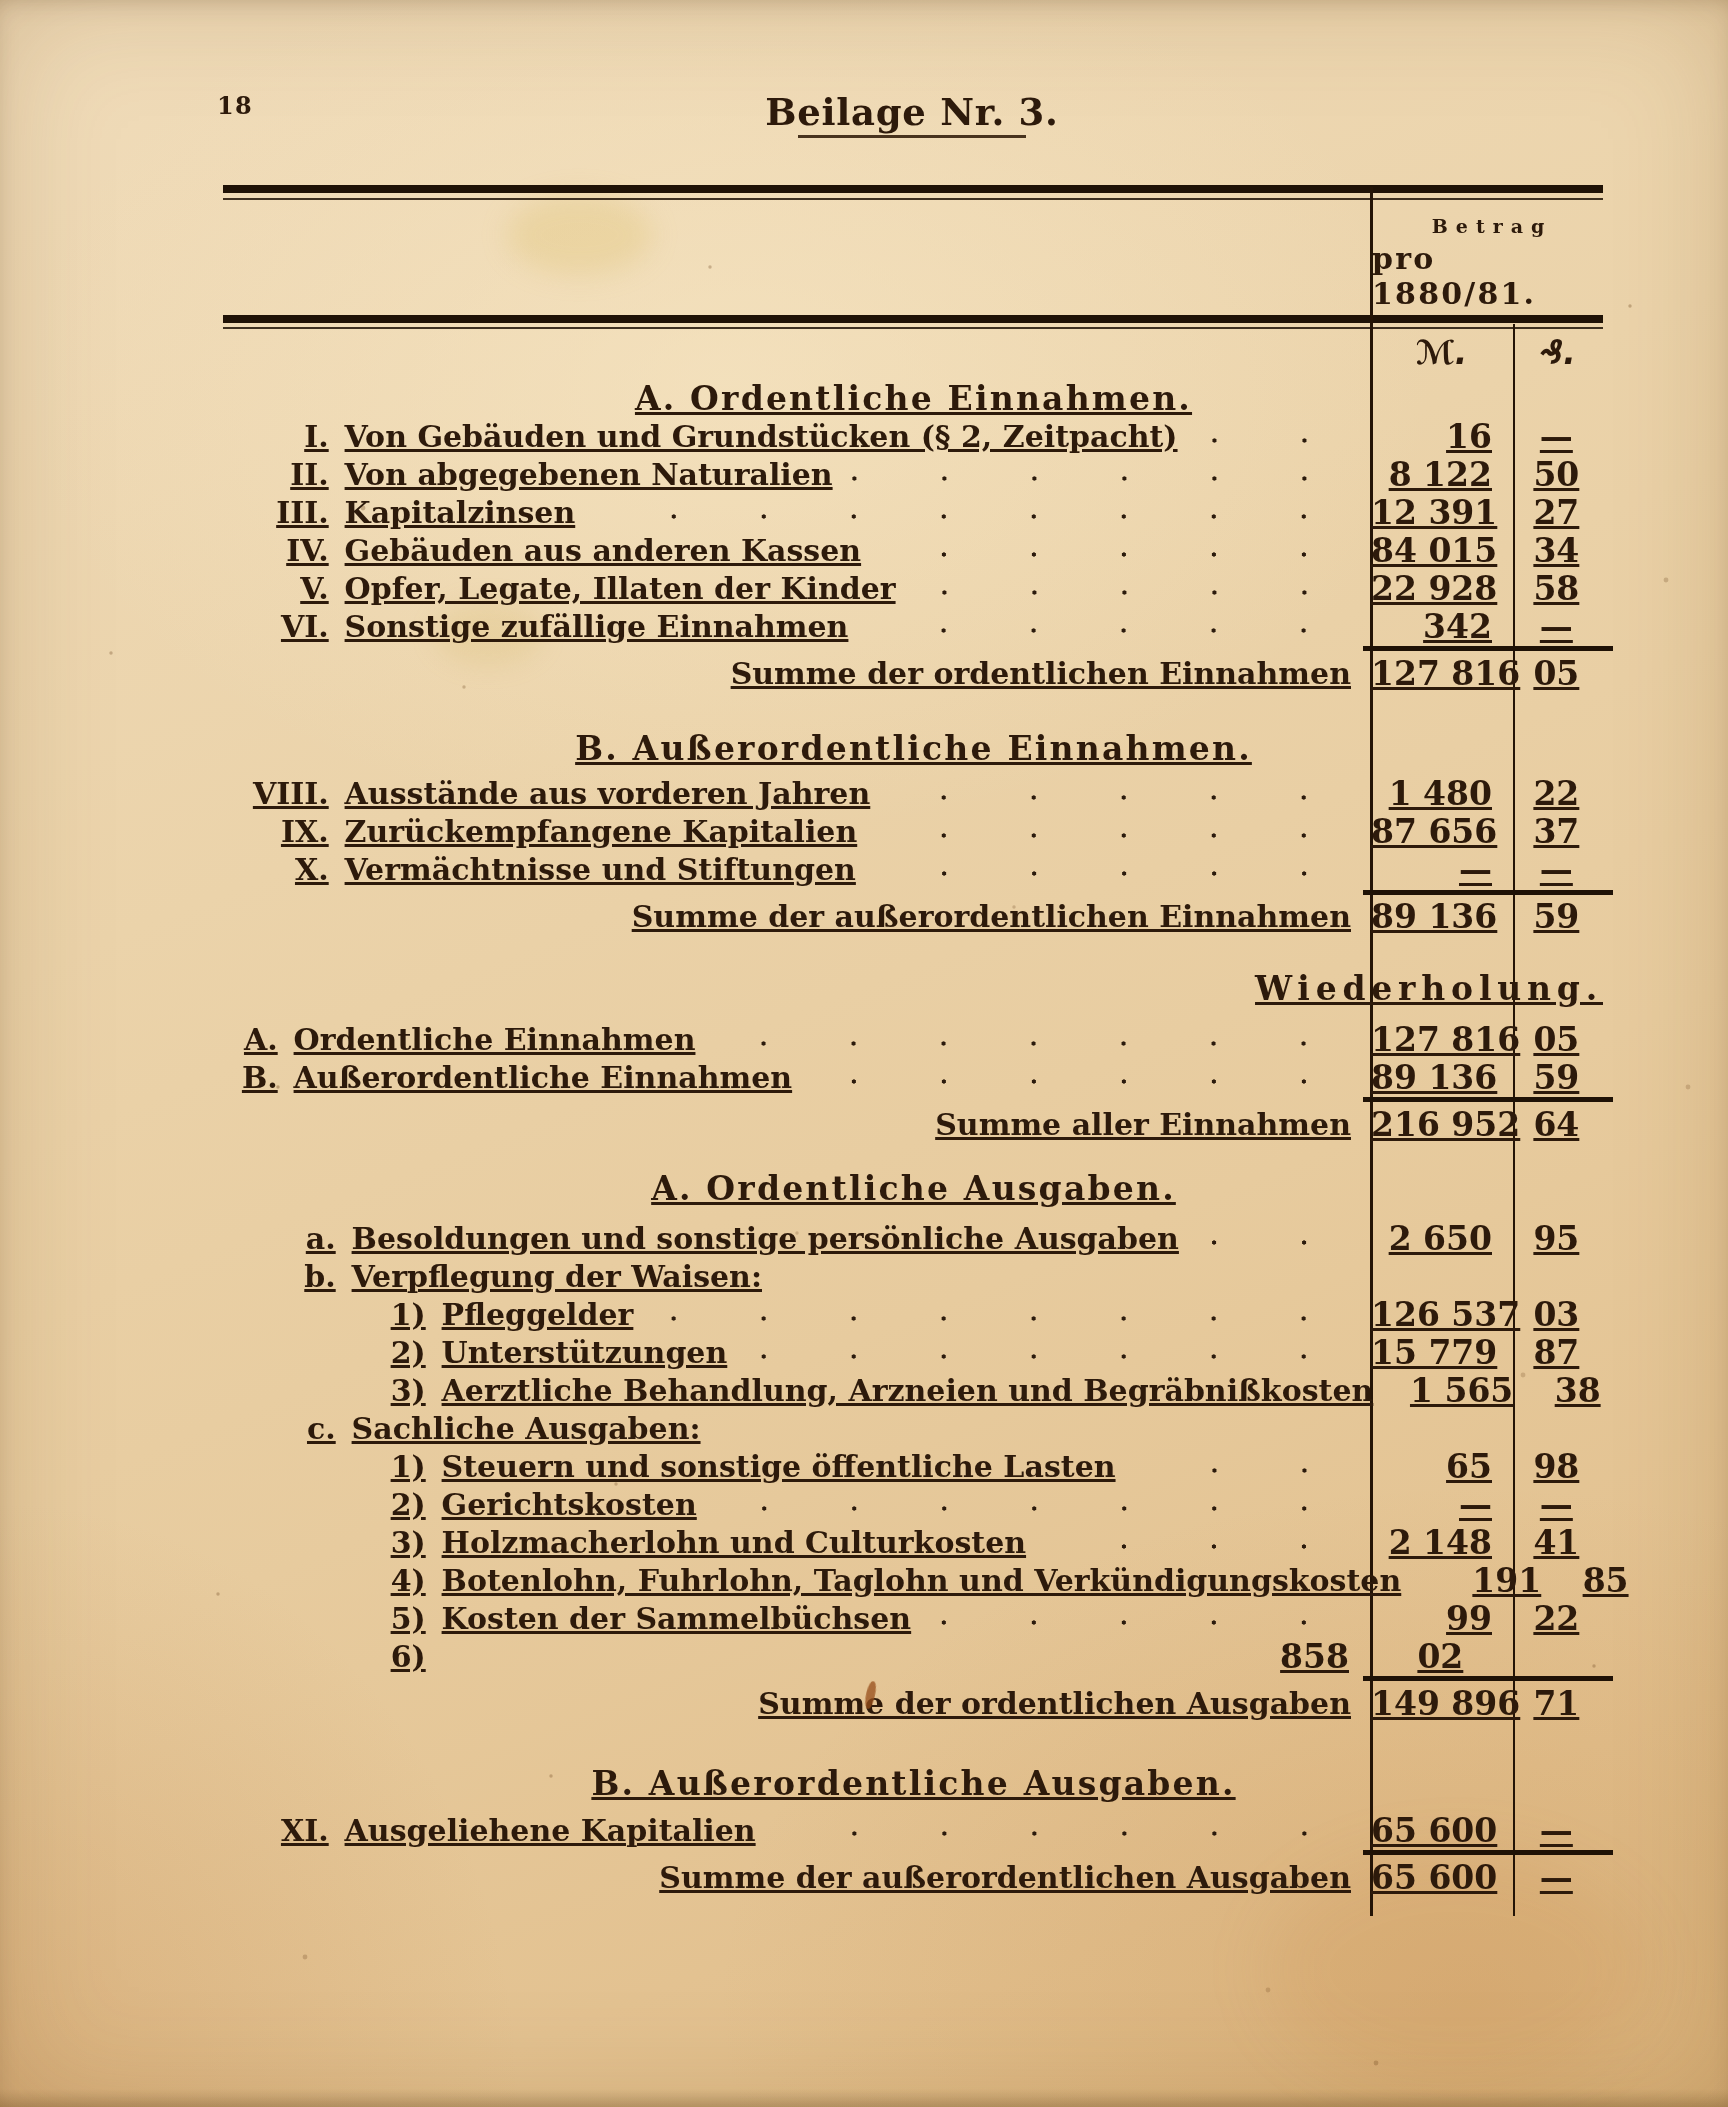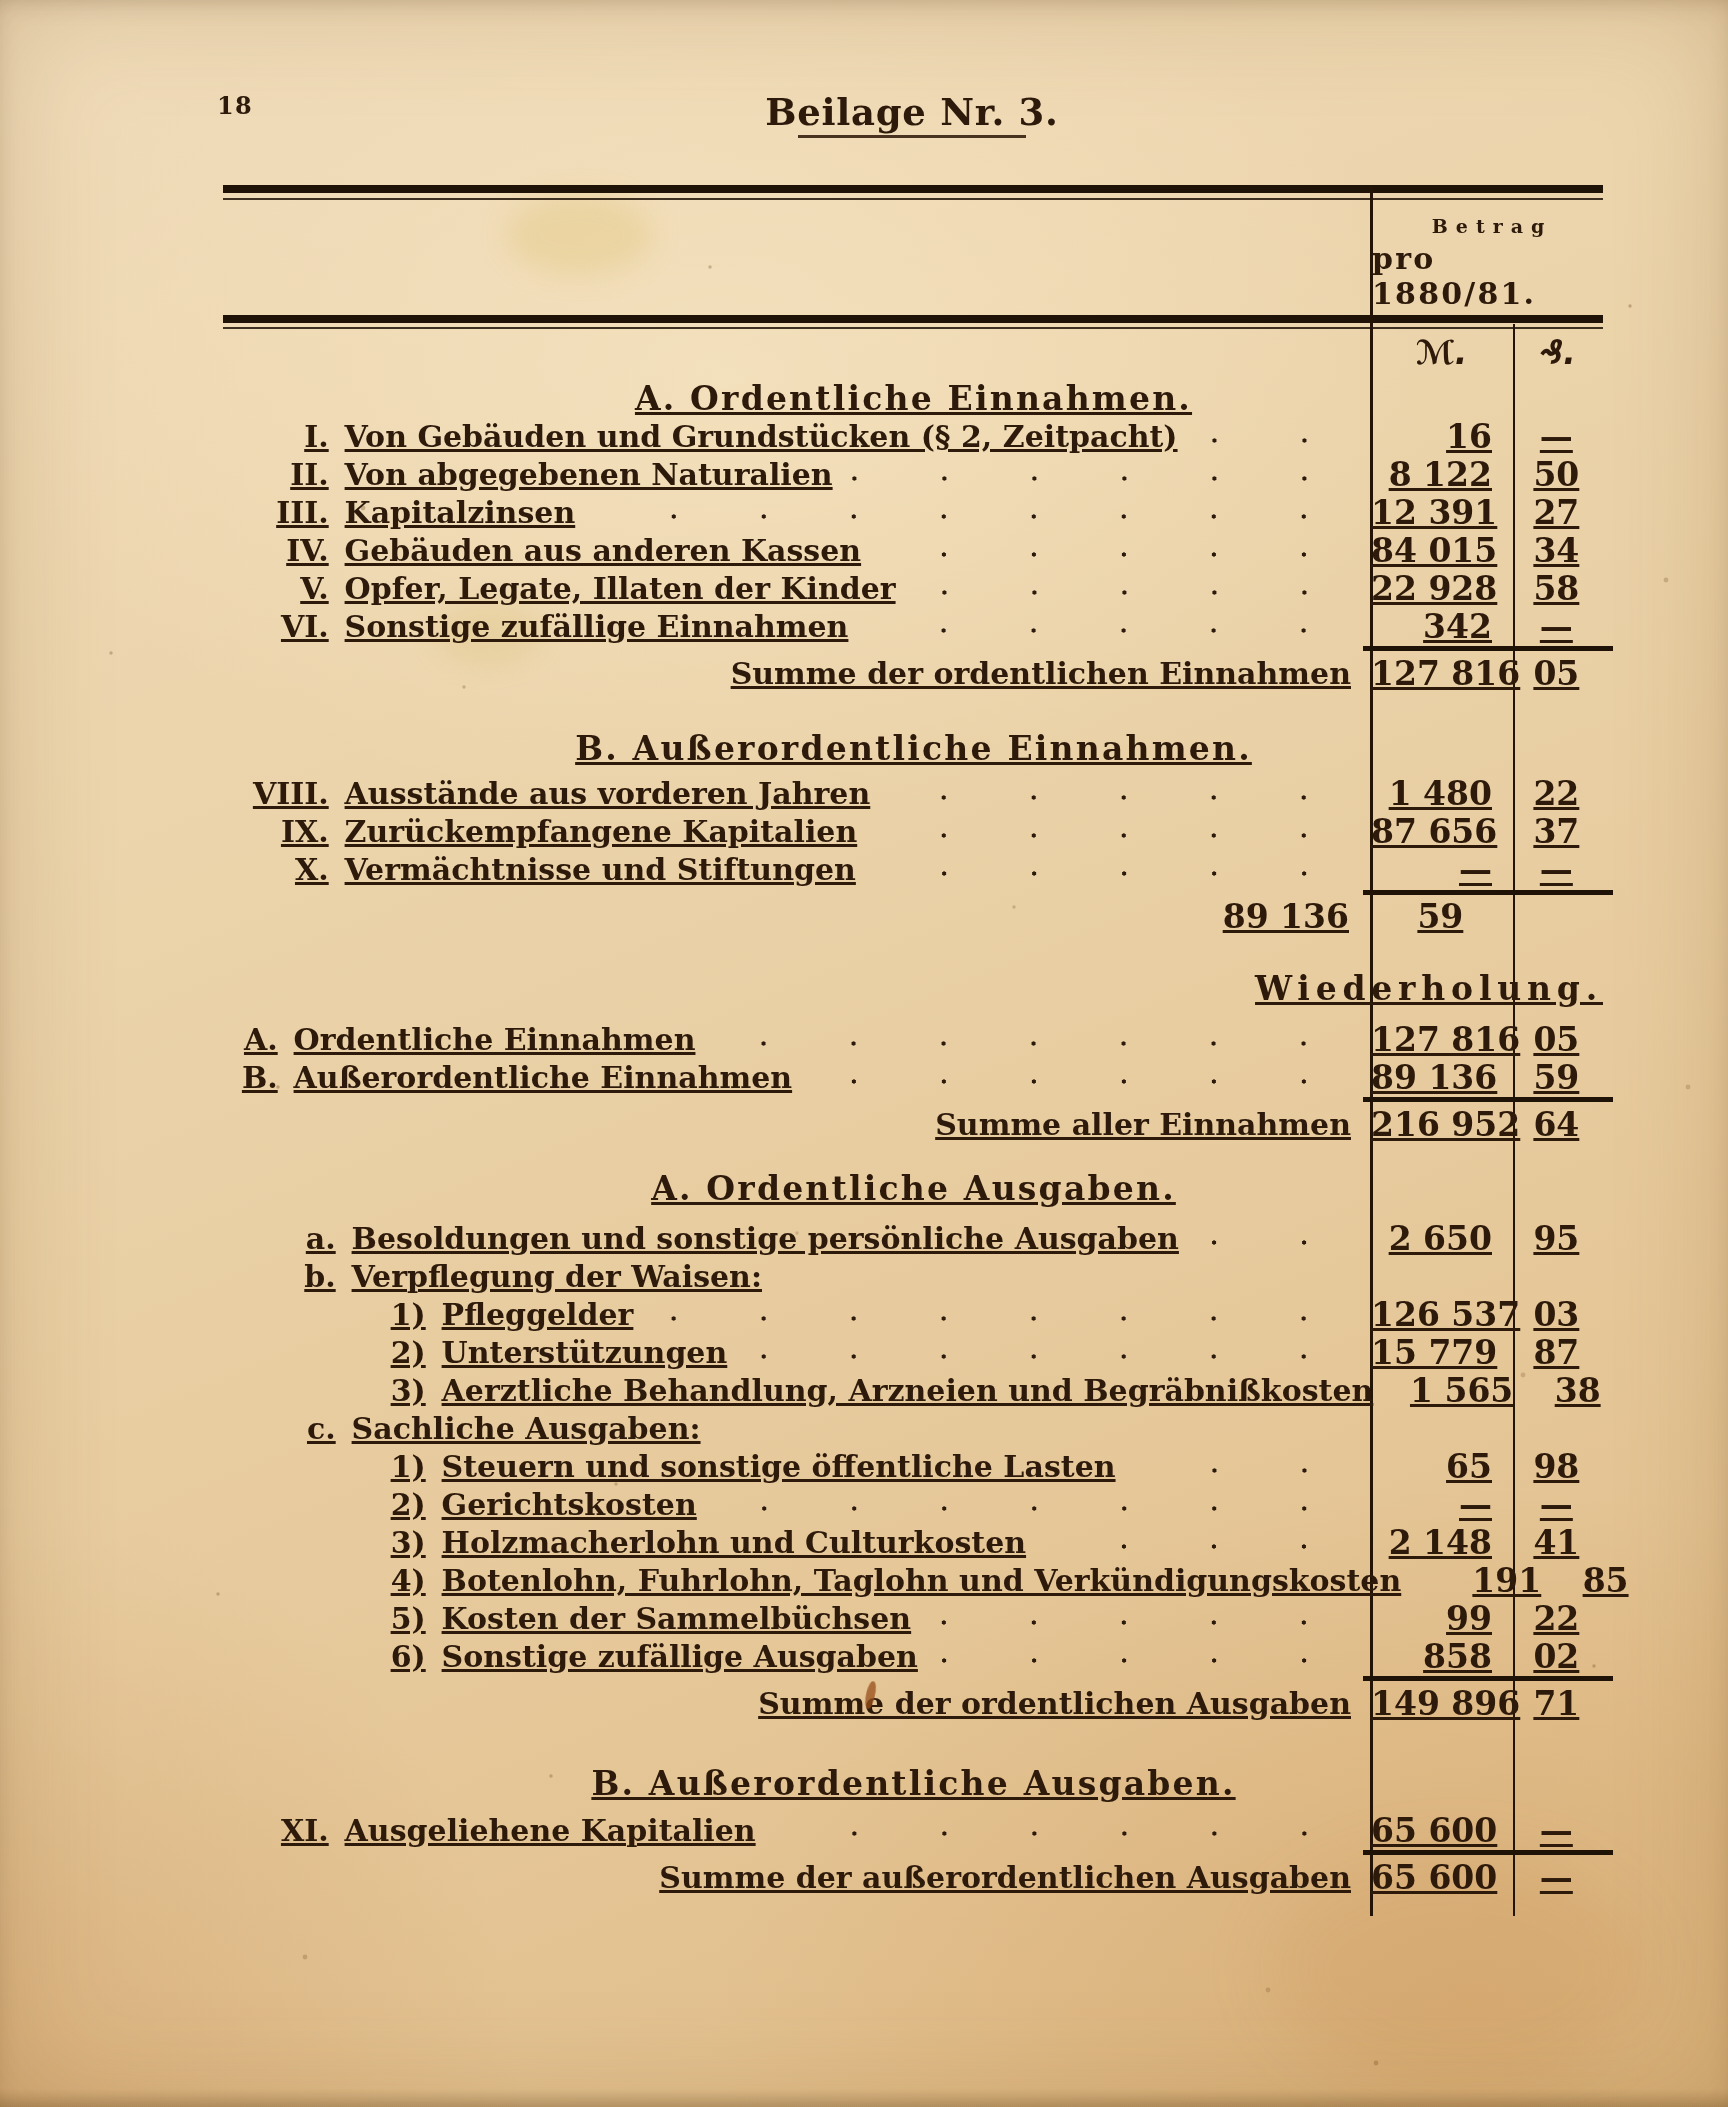--- a/index.html
+++ b/index.html
@@ -210,20 +210,21 @@
   <div class="row ind-roman">
     <div class="num">X.</div>
     <div class="label">Vermächtnisse und Stiftungen</div>
     <div class="leader"></div>
     <div class="val-m">—</div>
     <div class="val-p">—</div>
   </div>
 </div>
     <div class="sum-rule"></div>
     <div class="row summary">
+      <div class="label">Summe der außerordentlichen Einnahmen</div>
       <div class="val-m">89 136</div>
       <div class="val-p">59</div>
     </div>
   </div>
 
   <div class="section s2">
     <div class="sec-heading">Wiederholung.</div>
     <div class="rows">
   <div class="row ind-letter">
     <div class="num">A.</div>
@@ -335,21 +336,20 @@
   <div class="row ind-sub">
     <div class="num">5)</div>
     <div class="label">Kosten der Sammelbüchsen</div>
     <div class="leader"></div>
     <div class="val-m">99</div>
     <div class="val-p">22</div>
   </div>
 
   <div class="row ind-sub">
     <div class="num">6)</div>
-    <div class="label">Sonstige zufällige Ausgaben</div>
     <div class="leader"></div>
     <div class="val-m">858</div>
     <div class="val-p">02</div>
   </div>
 </div>
     <div class="sum-rule"></div>
     <div class="row summary">
       <div class="label">Summe der ordentlichen Ausgaben</div>
       <div class="val-m">149 896</div>
       <div class="val-p">71</div>

